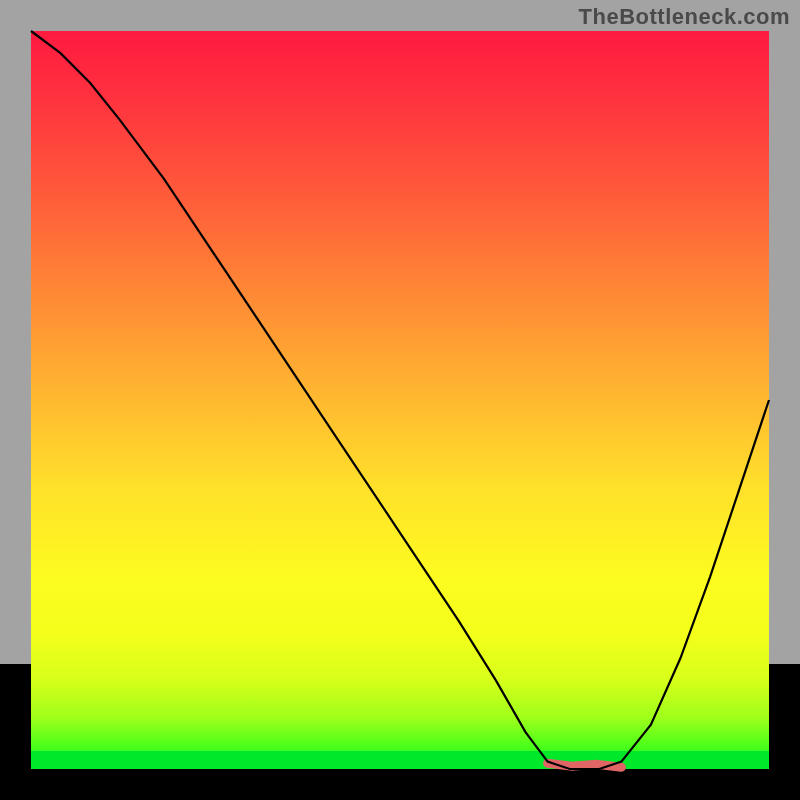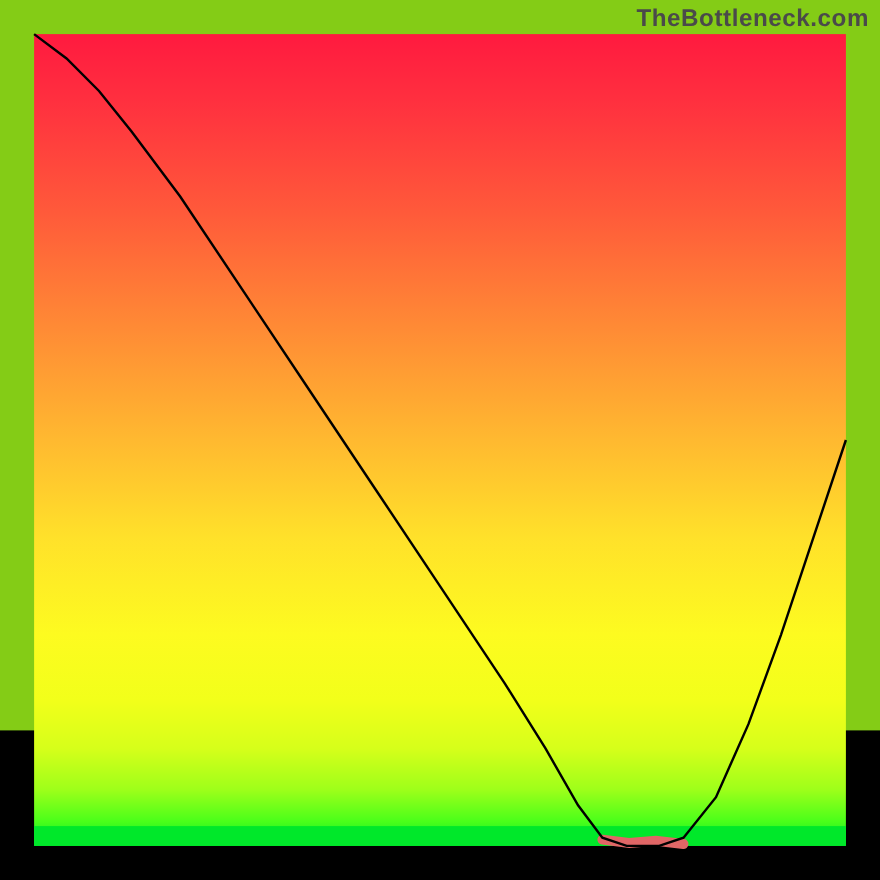--- a/index.html
+++ b/index.html
@@ -8,21 +8,21 @@
     width: 800px;
     height: 800px;
     background: #000;
     overflow: hidden;
     font-family: Arial, Helvetica, sans-serif;
   }
   .frame {
     position: relative;
     width: 800px;
     height: 664px;
-    background: #84cc16;
+    background: #a3a3a3;
   }
   .watermark {
     position: absolute;
     top: 4px;
     right: 10px;
     color: #4a4a4a;
     font-size: 22px;
     font-weight: bold;
     letter-spacing: 0.5px;
     z-index: 10;

